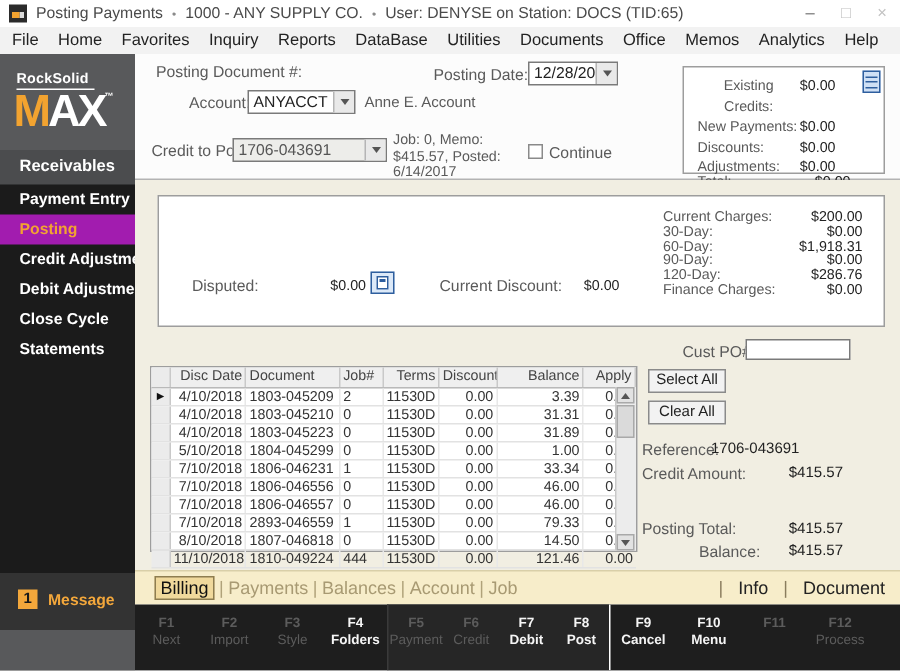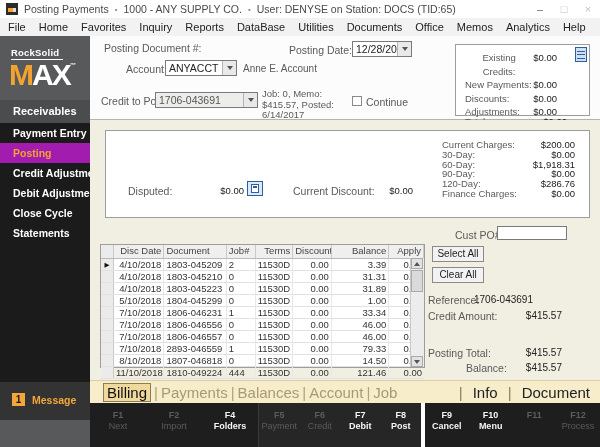--- a/index.html
+++ b/index.html
@@ -91,33 +91,33 @@
   .c-app{width:35px;text-align:right;border-right:none;}
   .vscroll{position:absolute;right:0;top:13px;bottom:0;width:13px;background:#ececec;border-left:1px solid #c9c9c9;}
   .sbtn{position:absolute;left:0;width:12px;height:11px;background:#e2e2e2;border:1px solid #a9a9a9;
     box-sizing:border-box;display:flex;align-items:center;justify-content:center;}
   .sthumb{position:absolute;left:0;top:12px;width:12px;height:22px;background:#dadada;border:1px solid #a9a9a9;box-sizing:border-box;}
   
   .btn{position:absolute;background:#f2f2f2;border:1px solid #8a8a8a;box-sizing:border-box;
     font-size:10px;color:#222;text-align:center;cursor:default;font-family:"Liberation Sans",sans-serif;}
   
   .tabbar{position:absolute;left:90px;top:380px;width:510px;height:23px;background:#f7edca;
-    border-top:1px solid #d9cfa8;box-sizing:border-box;display:flex;align-items:center;font-size:15px;}
+    border-top:1px solid #d9cfa8;box-sizing:border-box;display:flex;align-items:center;font-size:12px;}
   .tabs{display:flex;align-items:center;padding-left:7px;}
   .tab-sep{color:#b0a27a;margin:0 3px;}
   .tab{color:#a89a73;cursor:default;white-space:nowrap;}
   .tab.on{background:#f0d99c;border:1px solid #8d7d50;color:#111;padding:0px 3px;}
   .tabright{margin-left:auto;display:flex;align-items:center;padding-right:10px;}
   .tr-sep{color:#8a7d5e;margin:0 10px;}
   .tr-link{color:#222;cursor:default;}
   
   .fbar{position:absolute;left:90px;top:403px;width:510px;height:44px;background:#1e1e1e;display:flex;}
   .fgroup{display:flex;height:100%;box-sizing:border-box;}
   .fg1{width:168px;}
-  .fg2{width:167px;background:#262626;border-left:1px solid #3a3a3a;border-right:4px solid #ffffff;}
+  .fg2{width:149px;background:#262626;border-left:1px solid #3a3a3a;border-right:1px solid #ffffff;}
   .fg3{width:175px;}
   .fkey{flex:1;text-align:center;padding-top:7px;font-size:9px;color:#5c5c5c;cursor:default;line-height:11px;}
   .fkey .kk{font-weight:bold;}
   .fkey.on{color:#f5f5f5;font-weight:bold;}
 </style>
 </head>
 <body>
 
 <div class="window">
 
@@ -465,20 +465,24 @@
     <div class="fgroup fg1">
 
     <div class="fkey">
           <div class="kk">F1</div>
           <div class="kl">Next</div>
         </div>
         <div class="fkey">
           <div class="kk">F2</div>
           <div class="kl">Import</div>
         </div>
+        <div class="fkey">
+          <div class="kk">F3</div>
+          <div class="kl">Style</div>
+        </div>
         <div class="fkey on">
           <div class="kk">F4</div>
           <div class="kl">Folders</div>
         </div>
       </div>
     <div class="fgroup fg2">
 
     <div class="fkey">
           <div class="kk">F5</div>
           <div class="kl">Payment</div>

